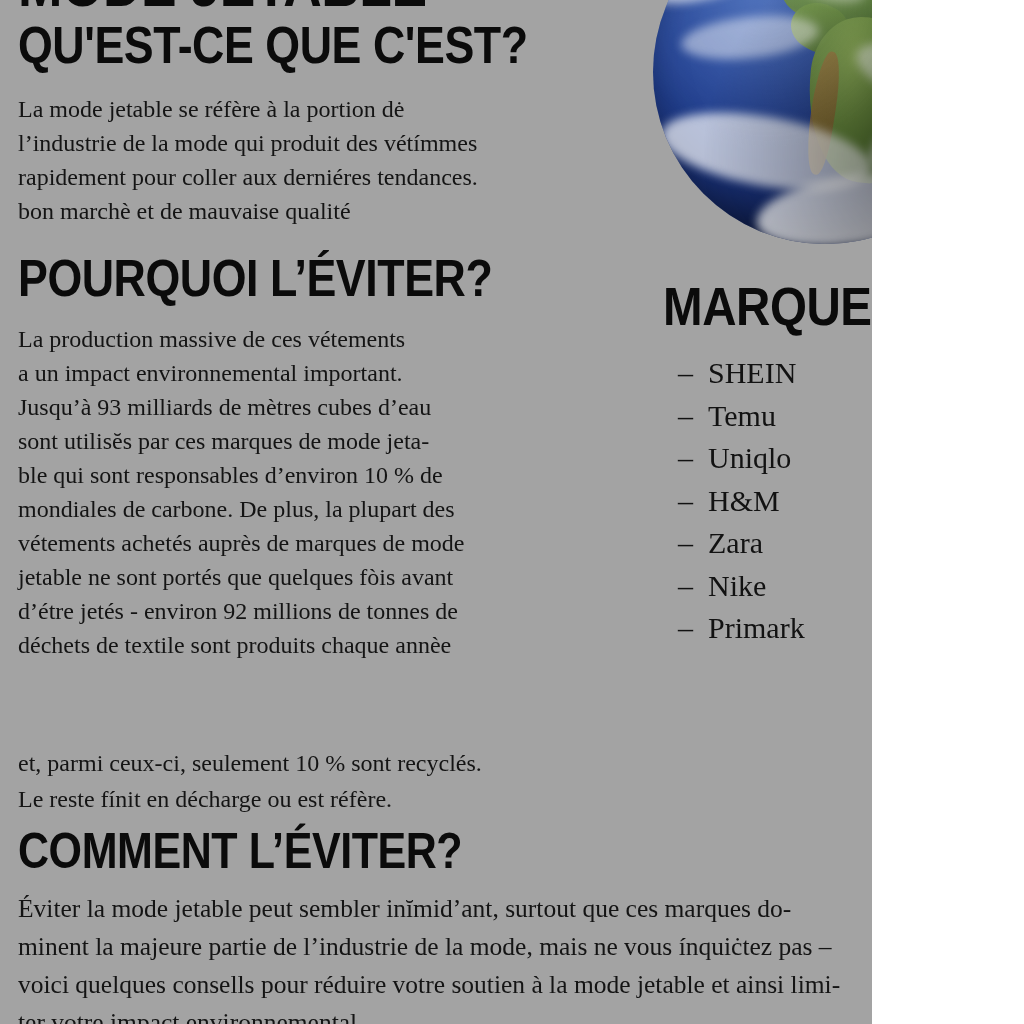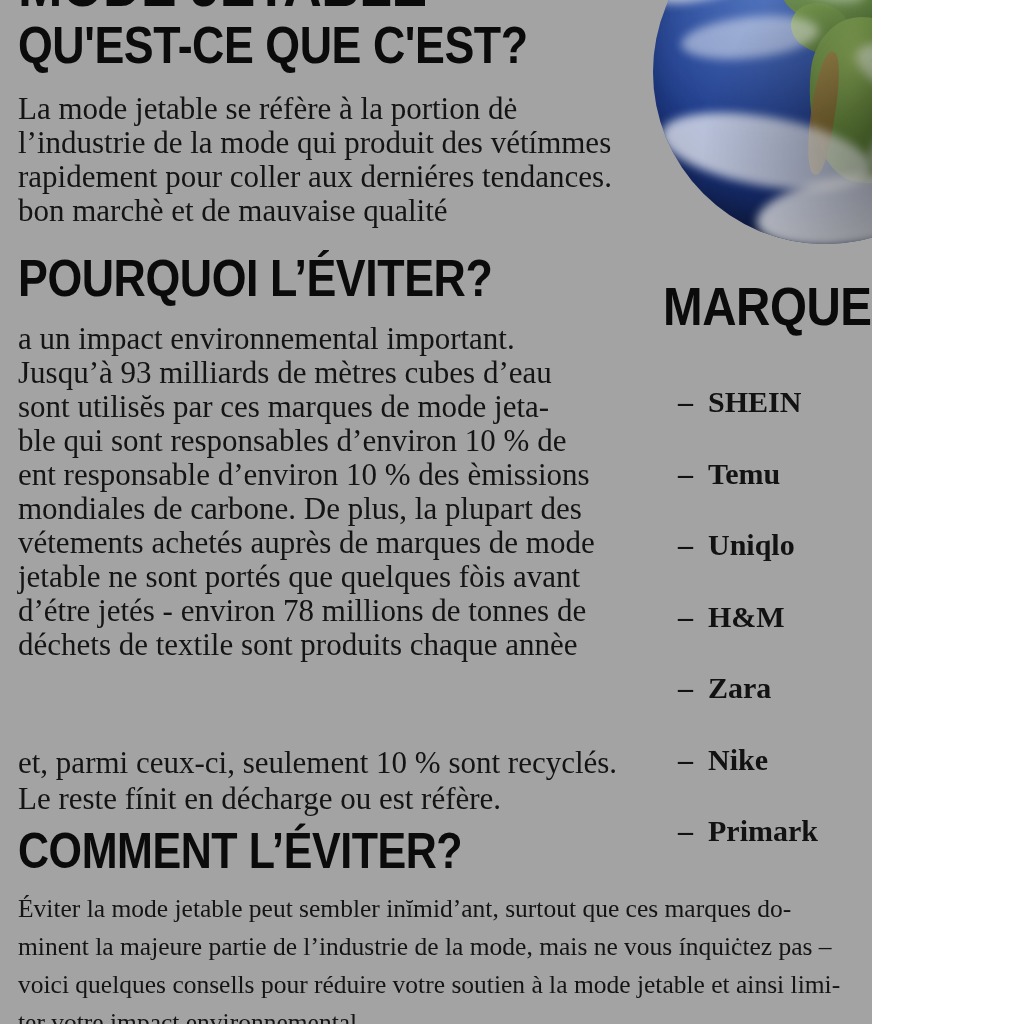--- a/index.html
+++ b/index.html
@@ -68,21 +68,21 @@
     left: 663px;
     top: 282px;
     font-size: 54px;
     transform: scaleX(0.88);
   }
 
   
   .body-text {
     position: absolute;
     font-family: "Liberation Serif", "DejaVu Serif", serif;
-    font-size: 31px;
+    font-size: 24px;
     line-height: 34px;
     color: #141414;
     margin: 0;
   }
   .body-text .ln { display: block; white-space: nowrap; }
 
   #para-what  { left: 18px; top: 92px;  }
   #para-why-a { left: 18px; top: 322px; }
   #para-why-b { left: 18px; top: 745px; line-height: 36px; }
   #para-how   { left: 18px; top: 890px; line-height: 38px; font-size: 25.5px; }
@@ -93,24 +93,23 @@
     left: 678px;
     top: 352px;
     margin: 0;
     padding: 0;
     list-style: none;
   }
   #brand-list li {
     font-family: "Liberation Serif", "DejaVu Serif", serif;
     font-size: 30px;
     line-height: 42.5px;
-    font-weight: 700;
+    font-weight: 400;
     color: #121212;
     white-space: nowrap;
-    margin-top: 29px;
   }
   #brand-list .dash {
     display: inline-block;
     width: 30px;
     color: #121212;
   }
 
   
   #earth-figure {
     position: absolute;
@@ -229,29 +228,29 @@
   <h2 class="heading" id="heading-brands">MARQUES</h2>
 
   <div class="body-text" id="para-what">
       <span class="ln">La mode jetable se réfère à la portion dė</span>
       <span class="ln">l’industrie de la mode qui produit des vétímmes</span>
       <span class="ln">rapidement pour coller aux derniéres tendances.</span>
       <span class="ln">bon marchè et de mauvaise qualité</span>
     </div>
 
   <div class="body-text" id="para-why-a">
+      <span class="ln">La production massive de ces vétements</span>
       <span class="ln">a un impact environnemental important.</span>
       <span class="ln">Jusqu’à 93 milliards de mètres cubes d’eau</span>
       <span class="ln">sont utilisĕs par ces marques de mode jeta-</span>
       <span class="ln">ble qui sont responsables d’environ 10 % de</span>
-      <span class="ln">ent responsable d’environ 10 % des èmissions</span>
       <span class="ln">mondiales de carbone. De plus, la plupart des</span>
       <span class="ln">vétements achetés auprès de marques de mode</span>
       <span class="ln">jetable ne sont portés que quelques fòis avant</span>
-      <span class="ln">d’étre jetés - environ 78 millions de tonnes de</span>
+      <span class="ln">d’étre jetés - environ 92 millions de tonnes de</span>
       <span class="ln">déchets de textile sont produits chaque annèe</span>
     </div>
 
   <div class="body-text" id="para-why-b">
       <span class="ln">et, parmi ceux-ci, seulement 10 % sont recyclés.</span>
       <span class="ln">Le reste fínit en décharge ou est réfère.</span>
     </div>
 
   <div class="body-text" id="para-how">
       <span class="ln">Éviter la mode jetable peut sembler inĭmid’ant, surtout  que ces marques do-</span>

